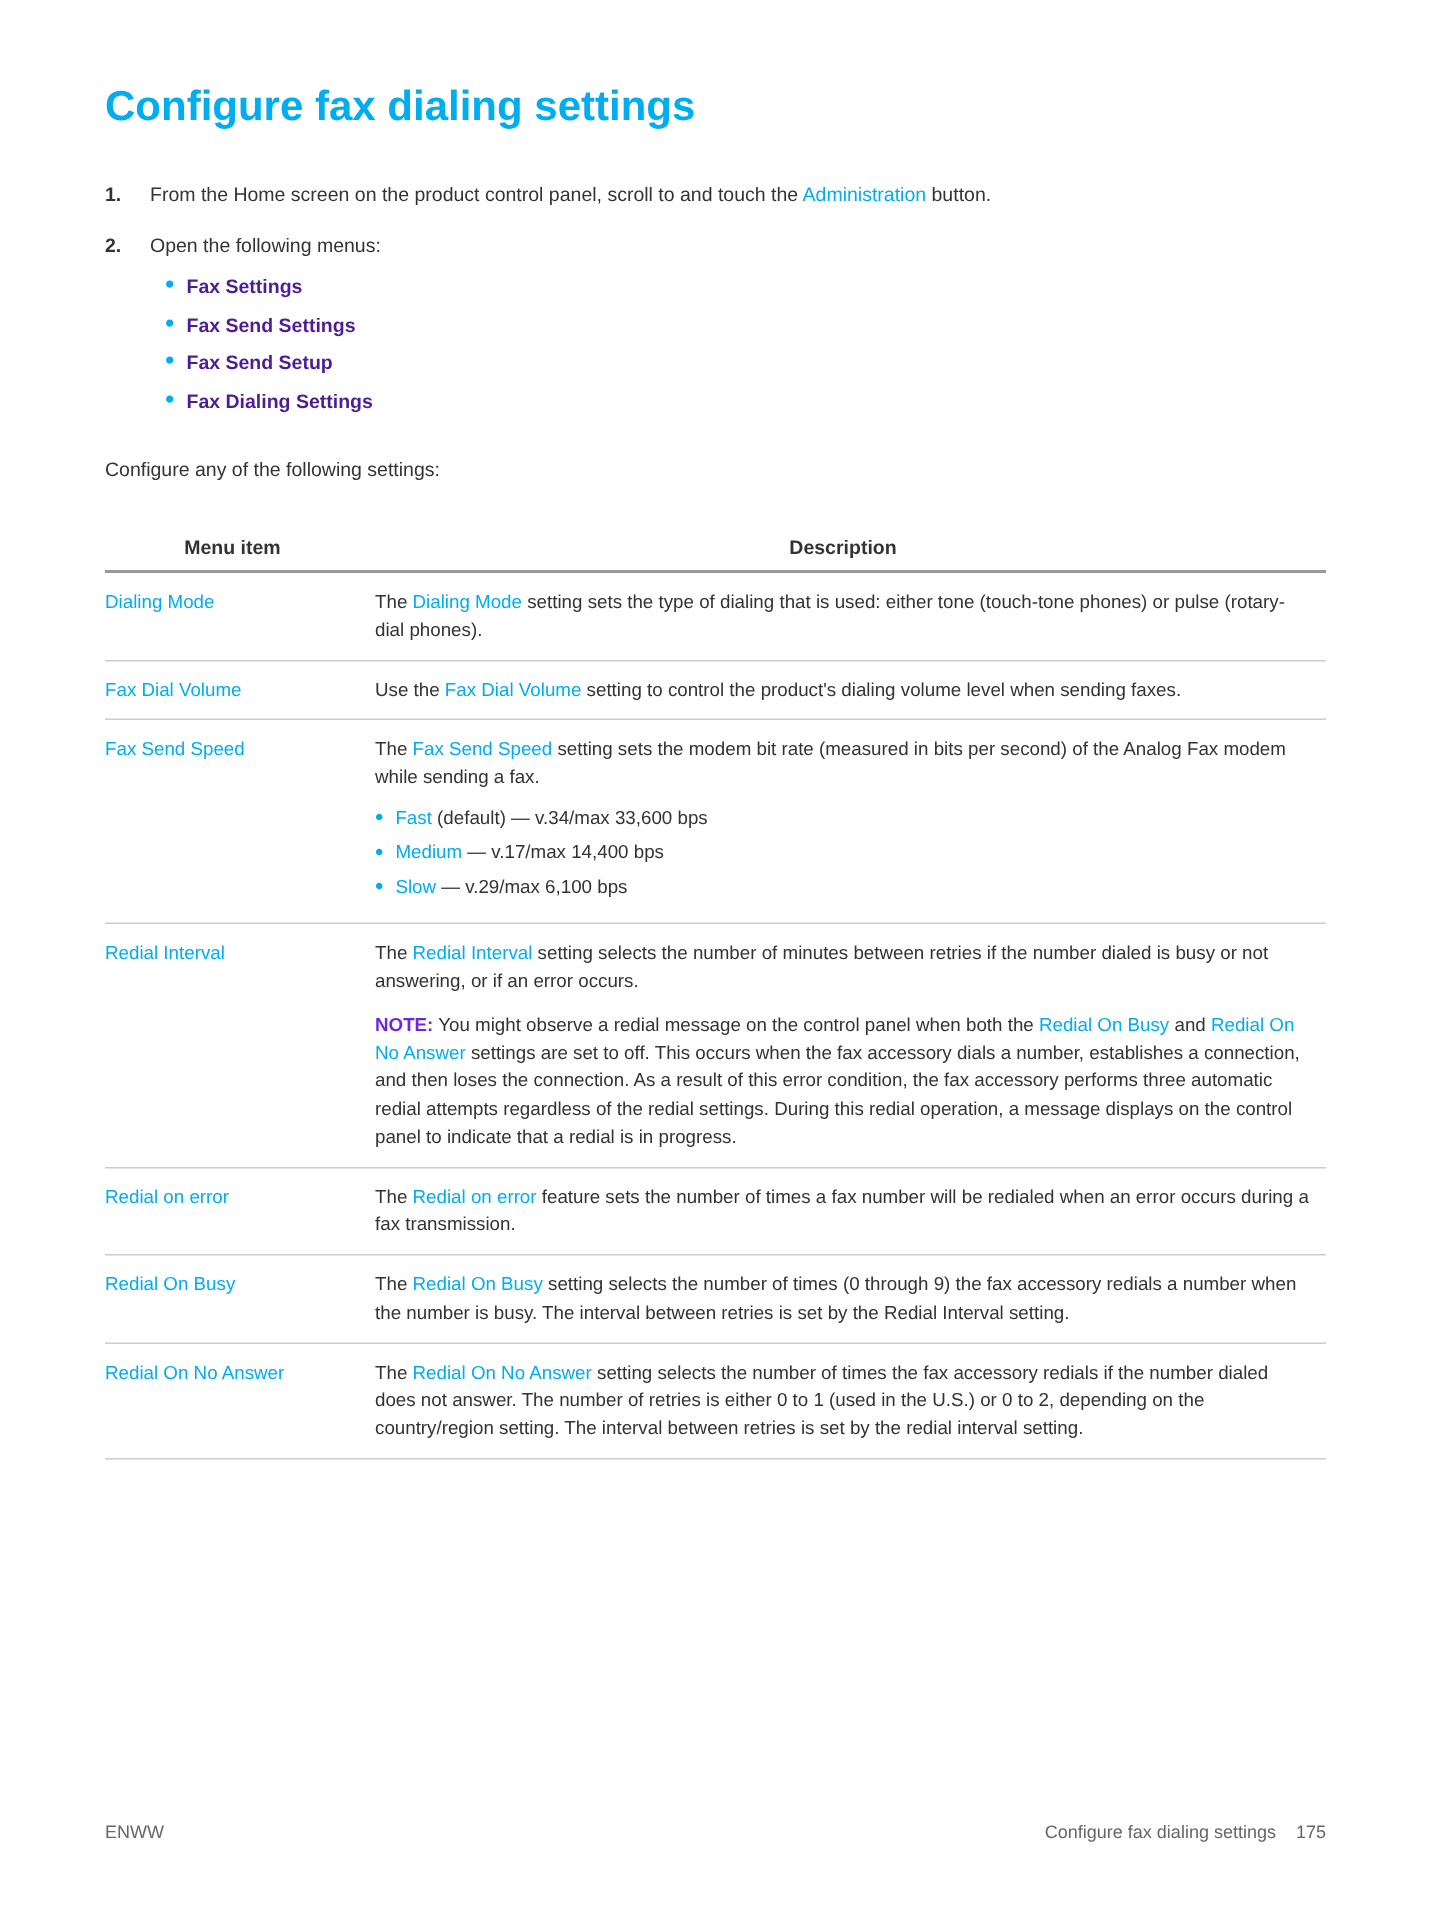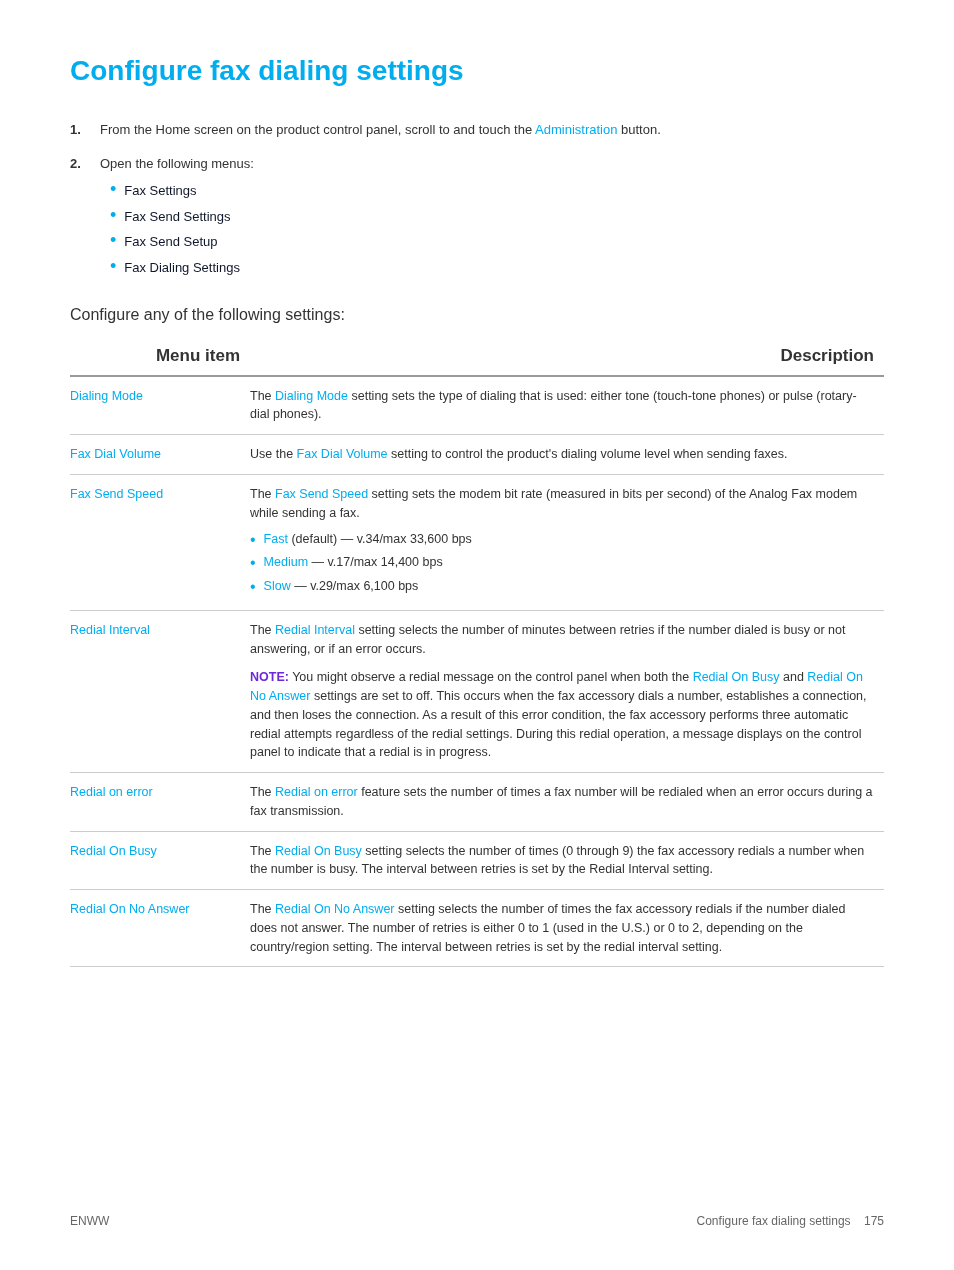--- a/index.html
+++ b/index.html
@@ -46,43 +46,44 @@
       margin-bottom: 6px;
     }
     .bullet-dot {
       color: #00adef;
       font-size: 18px;
       line-height: 1;
       margin-right: 8px;
       margin-top: -1px;
     }
     .bullet-link {
-      color: #0f172a;
+      color: #4c1d95;
       text-decoration: none;
+      font-weight: bold;
     }
 
     .configure-text {
       margin-top: 20px;
-      margin-bottom: 8px;
-      font-size: 16px;
+      margin-bottom: 24px;
+      font-size: 13px;
     }
 
     
     .settings-table {
       width: 100%;
       border-collapse: collapse;
       margin-top: 4px;
     }
     .settings-table thead tr {
       border-bottom: 2px solid #999;
     }
     .settings-table th {
       font-weight: bold;
-      font-size: 17px;
-      text-align: right;
+      font-size: 13px;
+      text-align: center;
       padding: 8px 10px 6px 0;
       color: #333;
     }
     .settings-table th:first-child {
       width: 180px;
     }
     .settings-table td {
       vertical-align: top;
       padding: 10px 10px 10px 0;
       font-size: 12.5px;

